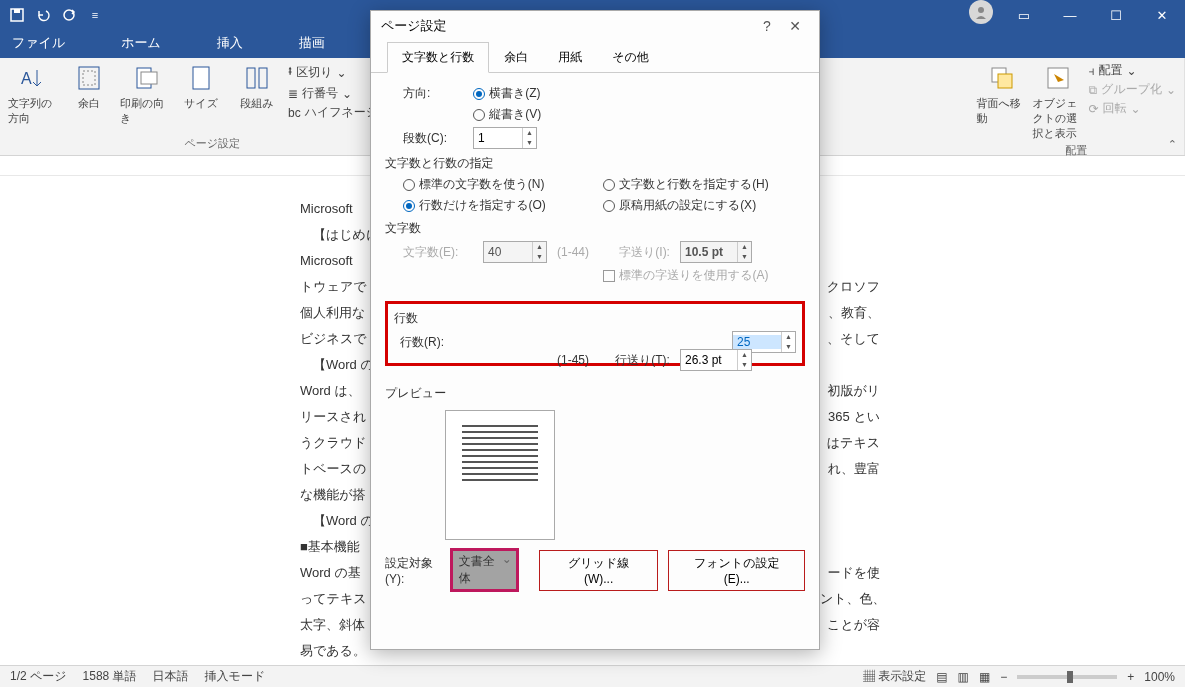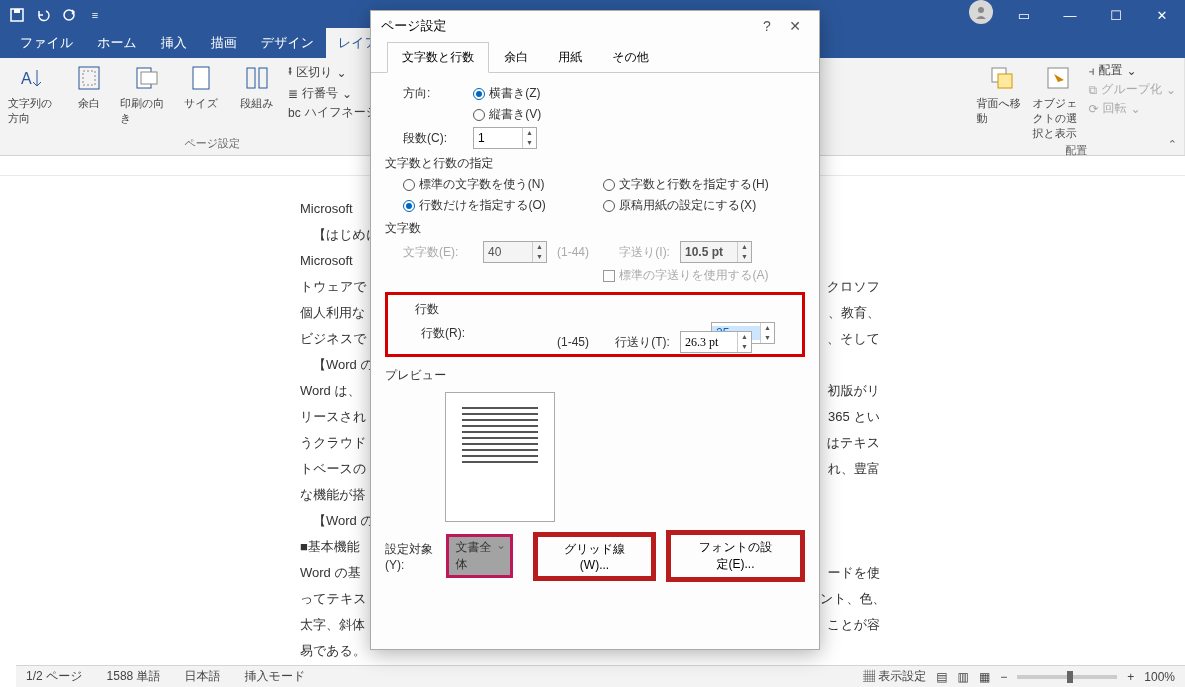--- a/index.html
+++ b/index.html
@@ -7,21 +7,21 @@
 
   
   .titlebar { height: 30px; background: #2b579a; display: flex; align-items: center; color: #fff; }
   .qat { display: flex; gap: 4px; padding: 0 6px; align-items: center; }
   .qat .ic { width: 22px; height: 22px; display:flex;align-items:center;justify-content:center; }
   .win-controls { margin-left: auto; display: flex; }
   .win-controls .wc { width: 46px; height: 30px; display:flex;align-items:center;justify-content:center; font-size:13px;}
   .avatar { width:24px; height:24px; border-radius:50%; background:#d8d8d8; display:flex;align-items:center;justify-content:center; margin-right:8px;}
 
   
-  .ribbon-tabs { height: 28px; background: #2b579a; display:flex; align-items:flex-end; color:#fff; padding-left:8px;}
+  .ribbon-tabs { height: 28px; background: #2b579a; display:flex; align-items:flex-end; color:#fff; gap:32px;}
   .ribbon-tabs .tab { padding: 6px 12px; font-size:13px; }
   .ribbon-tabs .tab.active { background:#f3f3f3; color:#2b579a; }
 
   
   .ribbon { height: 98px; background:#f3f3f3; border-bottom:1px solid #d4d4d4; display:flex; position:relative;}
   .group { border-right:1px solid #e1e1e1; padding:4px 8px; display:flex; flex-direction:column; }
   .group .controls { display:flex; gap:6px; flex:1; align-items:flex-start;}
   .group .label { text-align:center; font-size:11px; color:#666; padding-top:2px;}
   .big-btn { display:flex; flex-direction:column; align-items:center; width:50px; font-size:11px; color:#444; }
   .big-btn .icon { width:32px; height:32px; margin-bottom:2px; display:flex;align-items:center;justify-content:center;}
@@ -29,21 +29,21 @@
   .small-list div { display:flex; align-items:center; gap:4px; white-space:nowrap;}
   .ribbon-collapse { position:absolute; right:8px; bottom:4px; font-size:11px; color:#666;}
 
   
   .ruler { height:20px; background:#fff; border-bottom:1px solid #e8e8e8; }
   .doc-area { position:absolute; top:176px; bottom:22px; left:0; right:0; background:#fff; overflow:hidden;}
   .page { position:absolute; left:280px; top:0; width:620px; background:#fff; padding:20px 80px 0 20px; font-size:13px; line-height:2; color:#333;}
   .page p { white-space: pre; }
 
   
-  .statusbar { position:absolute; bottom:0; left:0; right:0; height:22px; background:#f3f3f3; border-top:1px solid #d4d4d4; display:flex; align-items:center; font-size:12px; color:#444; padding:0 10px; gap:24px;margin-left:16px;}
+  .statusbar { position:absolute; bottom:0; left:0; right:0; height:22px; background:#f3f3f3; border-top:1px solid #d4d4d4; display:flex; align-items:center; font-size:12px; color:#444; padding:0 10px; gap:16px;}
   .statusbar .right { margin-left:auto; display:flex; align-items:center; gap:10px;}
   .zoom-slider { width:100px; height:4px; background:#ccc; position:relative;}
   .zoom-slider .thumb{position:absolute; left:50%; top:-4px; width:6px; height:12px; background:#666;}
 
   
   .dialog { position:absolute; left:370px; top:10px; width:450px; height:640px; background:#fdfdfd; border:1px solid #aaa; box-shadow:0 4px 20px rgba(0,0,0,0.3); display:flex; flex-direction:column;}
   .dlg-title { height:30px; display:flex; align-items:center; padding:0 10px; font-size:13px;}
   .dlg-title .sp{flex:1;}
   .dlg-title .tb { width:28px; text-align:center; font-size:14px; color:#555;}
   .dlg-tabs { display:flex; border-bottom:1px solid #ccc; padding-left:16px; gap:0;}
@@ -58,25 +58,25 @@
   .radio.checked .dot::after{content:""; width:6px;height:6px;background:#0067c0;border-radius:50%;}
   .radio.checked .dot{border-color:#0067c0;}
   .spin { display:inline-flex; align-items:center; border:1px solid #aaa; height:22px; background:#fff;}
   .spin input { border:none; width:48px; padding:0 4px; font-size:12px; outline:none; background:transparent;}
   .spin .arrows{ width:14px; display:flex; flex-direction:column; border-left:1px solid #ccc;}
   .spin .arrows span{ height:10px; font-size:7px; text-align:center; line-height:10px; color:#555;}
   .disabled { color:#aaa; }
   .disabled .spin{ background:#f4f4f4;}
   .cb { display:inline-flex; align-items:center; gap:4px;}
   .cb .box{width:12px;height:12px;border:1px solid #999;}
-  fieldset.hl { border:3px solid #d40000; padding:6px 27px; margin:8px 0;}
+  fieldset.hl { border:3px solid #d40000; padding:6px 6px; margin:17px 0;}
   .preview { width:110px; height:130px; border:1px solid #aaa; background:#fff; margin:8px 0 8px 60px; padding:14px 16px; display:flex; flex-direction:column; gap:4px;}
   .preview .ln{height:2px; background:#555;}
   .dlg-footer { padding:10px 14px; display:flex; align-items:center; gap:10px;}
-  .btn { border:5px solid #b91c1c; background:#fdfdfd; padding:4px 22px; font-size:12px;}
+  .btn { border:1px solid #b91c1c; background:#fdfdfd; padding:4px 22px; font-size:12px;}
   .btn.ok { border:1px solid #0067c0; padding:4px 26px;}
   .ok-wrap { border:3px solid #d40000; padding:2px;}
   .combo { border:3px solid #be185d; padding:2px 18px 2px 6px; position:relative; background:#a3a3a3;}
   .combo::after{content:"⌄"; position:absolute; right:4px; top:1px; color:#666;}
   svg { display:block; }
 </style>
 </head>
 <body>
 
 <div class="titlebar">
@@ -384,21 +384,21 @@
               <span>▼</span>
             </span>
           </span>
       </div>
     </fieldset>
     <div class="row" style="margin-top:-34px; margin-left:172px;">
         <span>(1-45)</span>
         <span style="width:6px;"></span>
         <span>行送り(T):</span>
         <span class="spin">
-          <input style="width: 56px; font-family: Liberation Serif, serif;" value="26.3 pt">
+          <input style="width: 56px;" value="26.3 pt">
           <span class="arrows">
             <span>▲</span>
             <span>▼</span>
           </span>
         </span>
     </div>
 
     <div class="section-label" style="margin-top:14px;">プレビュー</div>
     <div class="preview">
       <div class="ln"></div>

